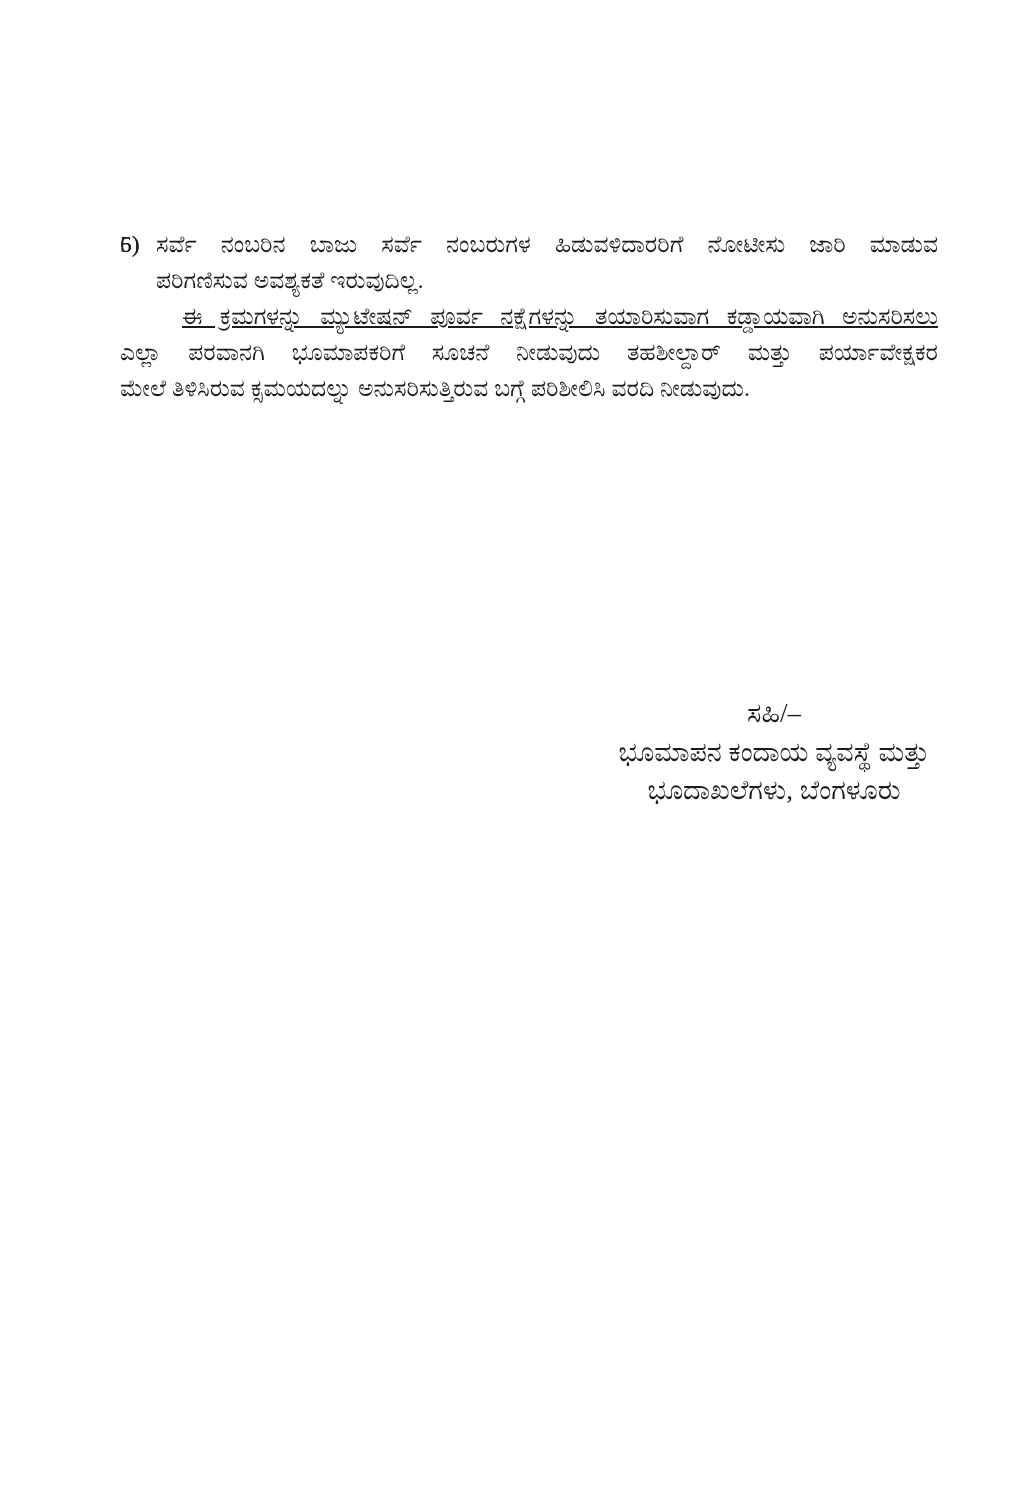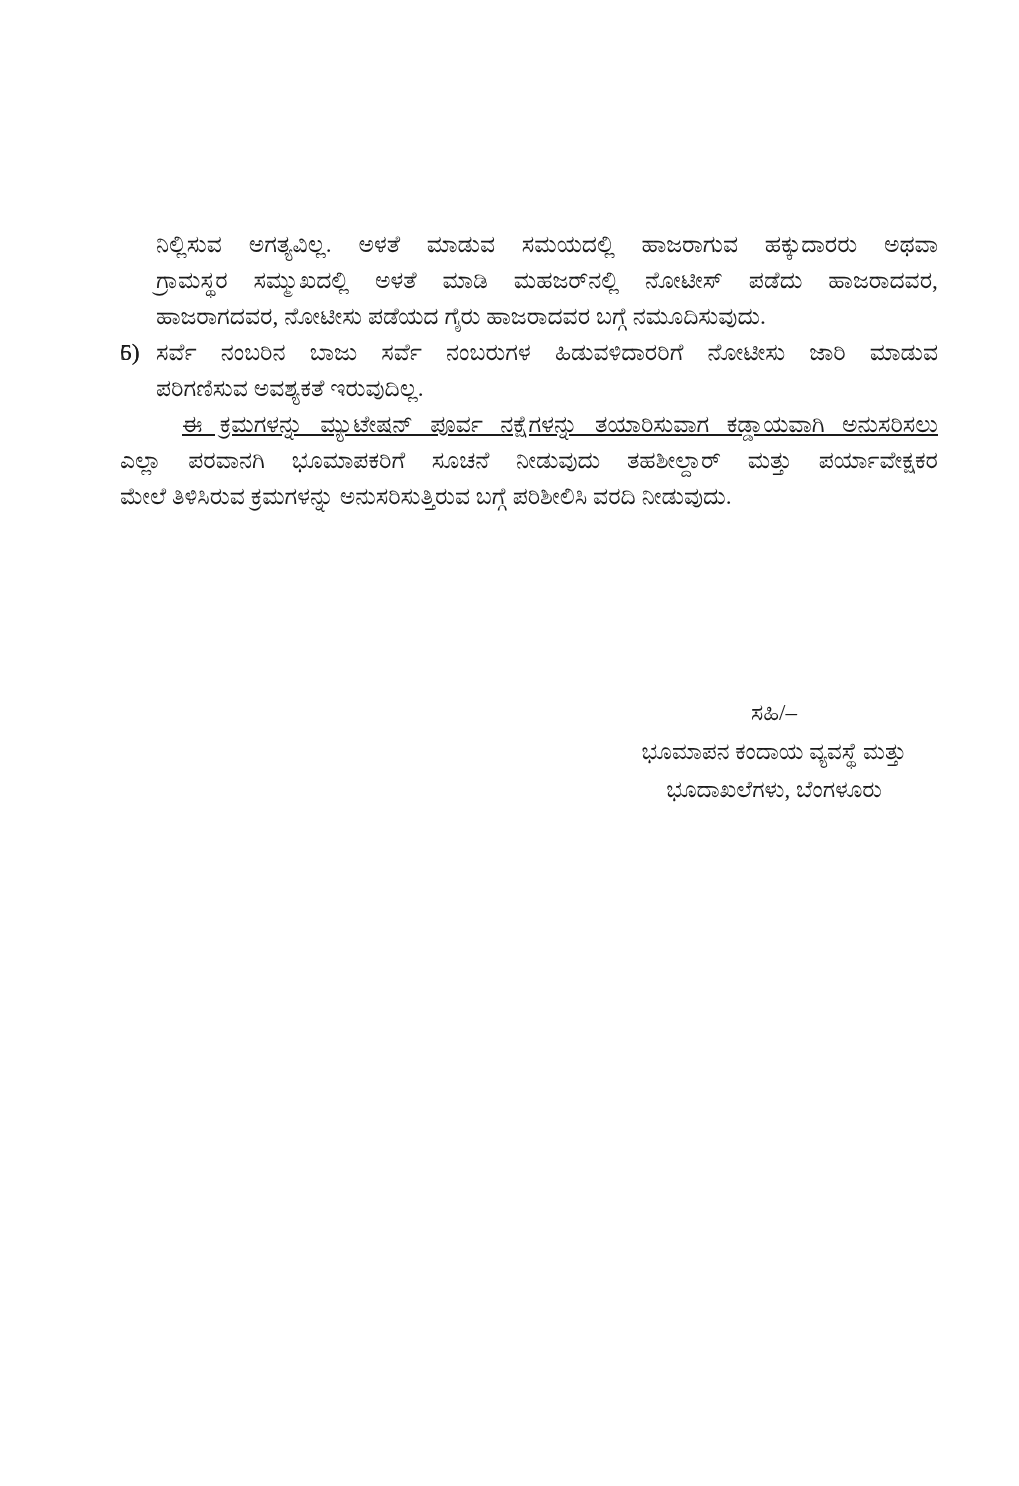--- a/index.html
+++ b/index.html
@@ -29,51 +29,46 @@
   .list-item { position: relative; padding-left: 36px; }
   .marker { position: absolute; left: 0; top: 0; line-height: 36px; }
   
   .para .first { text-indent: 62px; text-decoration: underline; }
   .signature {
     position: absolute;
     left: 606px;
     top: 694px;
     width: 336px;
     text-align: center;
-    font-size: 23px;
+    font-size: 27px;
     line-height: 38.5px;
   }
 </style>
 </head>
 <body>
 
 <div class="page">
 
   <div class="doc-body">
 
-    <div class="hang">
-      <div class="ln just">ನಿಲ್ಲಿಸುವ ಅಗತ್ಯವಿಲ್ಲ. ಅಳತೆ ಮಾಡುವ ಸಮಯದಲ್ಲಿ ಹಾಜರಾಗುವ ಹಕ್ಕುದಾರರು ಅಥವಾ</div>
-      <div class="ln just">ಗ್ರಾಮಸ್ಥರ ಸಮ್ಮುಖದಲ್ಲಿ ಅಳತೆ ಮಾಡಿ ಮಹಜರ್‌ನಲ್ಲಿ ನೋಟೀಸ್ ಪಡೆದು ಹಾಜರಾದವರ,</div>
-      <div class="ln">ಹಾಜರಾಗದವರ, ನೋಟೀಸು ಪಡೆಯದ ಗೈರು ಹಾಜರಾದವರ ಬಗ್ಗೆ ನಮೂದಿಸುವುದು.</div>
-    </div>
 
     <div class="list-item">
       <span class="marker">5)</span>
     </div>
 
     <div class="list-item">
       <span class="marker">6)</span>
       <div class="ln just">ಸರ್ವೆ ನಂಬರಿನ ಬಾಜು ಸರ್ವೆ ನಂಬರುಗಳ ಹಿಡುವಳಿದಾರರಿಗೆ ನೋಟೀಸು ಜಾರಿ ಮಾಡುವ</div>
       <div class="ln">ಪರಿಗಣಿಸುವ ಅವಶ್ಯಕತೆ ಇರುವುದಿಲ್ಲ.</div>
     </div>
 
     <div class="para">
       <div class="ln just first">ಈ ಕ್ರಮಗಳನ್ನು ಮ್ಯುಟೇಷನ್ ಪೂರ್ವ ನಕ್ಷೆಗಳನ್ನು ತಯಾರಿಸುವಾಗ ಕಡ್ಡಾಯವಾಗಿ ಅನುಸರಿಸಲು</div>
       <div class="ln just">ಎಲ್ಲಾ ಪರವಾನಗಿ ಭೂಮಾಪಕರಿಗೆ ಸೂಚನೆ ನೀಡುವುದು ತಹಶೀಲ್ದಾರ್ ಮತ್ತು ಪರ್ಯಾವೇಕ್ಷಕರ</div>
-      <div class="ln">ಮೇಲೆ ತಿಳಿಸಿರುವ ಕ್ರಮಗಳನ್ನು ಅನುಸರಿಸುತ್ತಿರುವ ಬಗ್ಗೆ ಪರಿಶೀಲಿಸಿ ವರದಿ ನೀಡುವುದು.</div>
+      <div class="ln">ಮೇಲೆ ತಿಳಿಸಿರುವ ಕ್ಸಮಯದಲ್ನು ಅನುಸರಿಸುತ್ತಿರುವ ಬಗ್ಗೆ ಪರಿಶೀಲಿಸಿ ವರದಿ ನೀಡುವುದು.</div>
     </div>
 
   </div>
 
   <div class="signature">
     <div>ಸಹಿ/–</div>
     <div>ಭೂಮಾಪನ ಕಂದಾಯ ವ್ಯವಸ್ಥೆ ಮತ್ತು</div>
     <div>ಭೂದಾಖಲೆಗಳು, ಬೆಂಗಳೂರು</div>
   </div>
 

